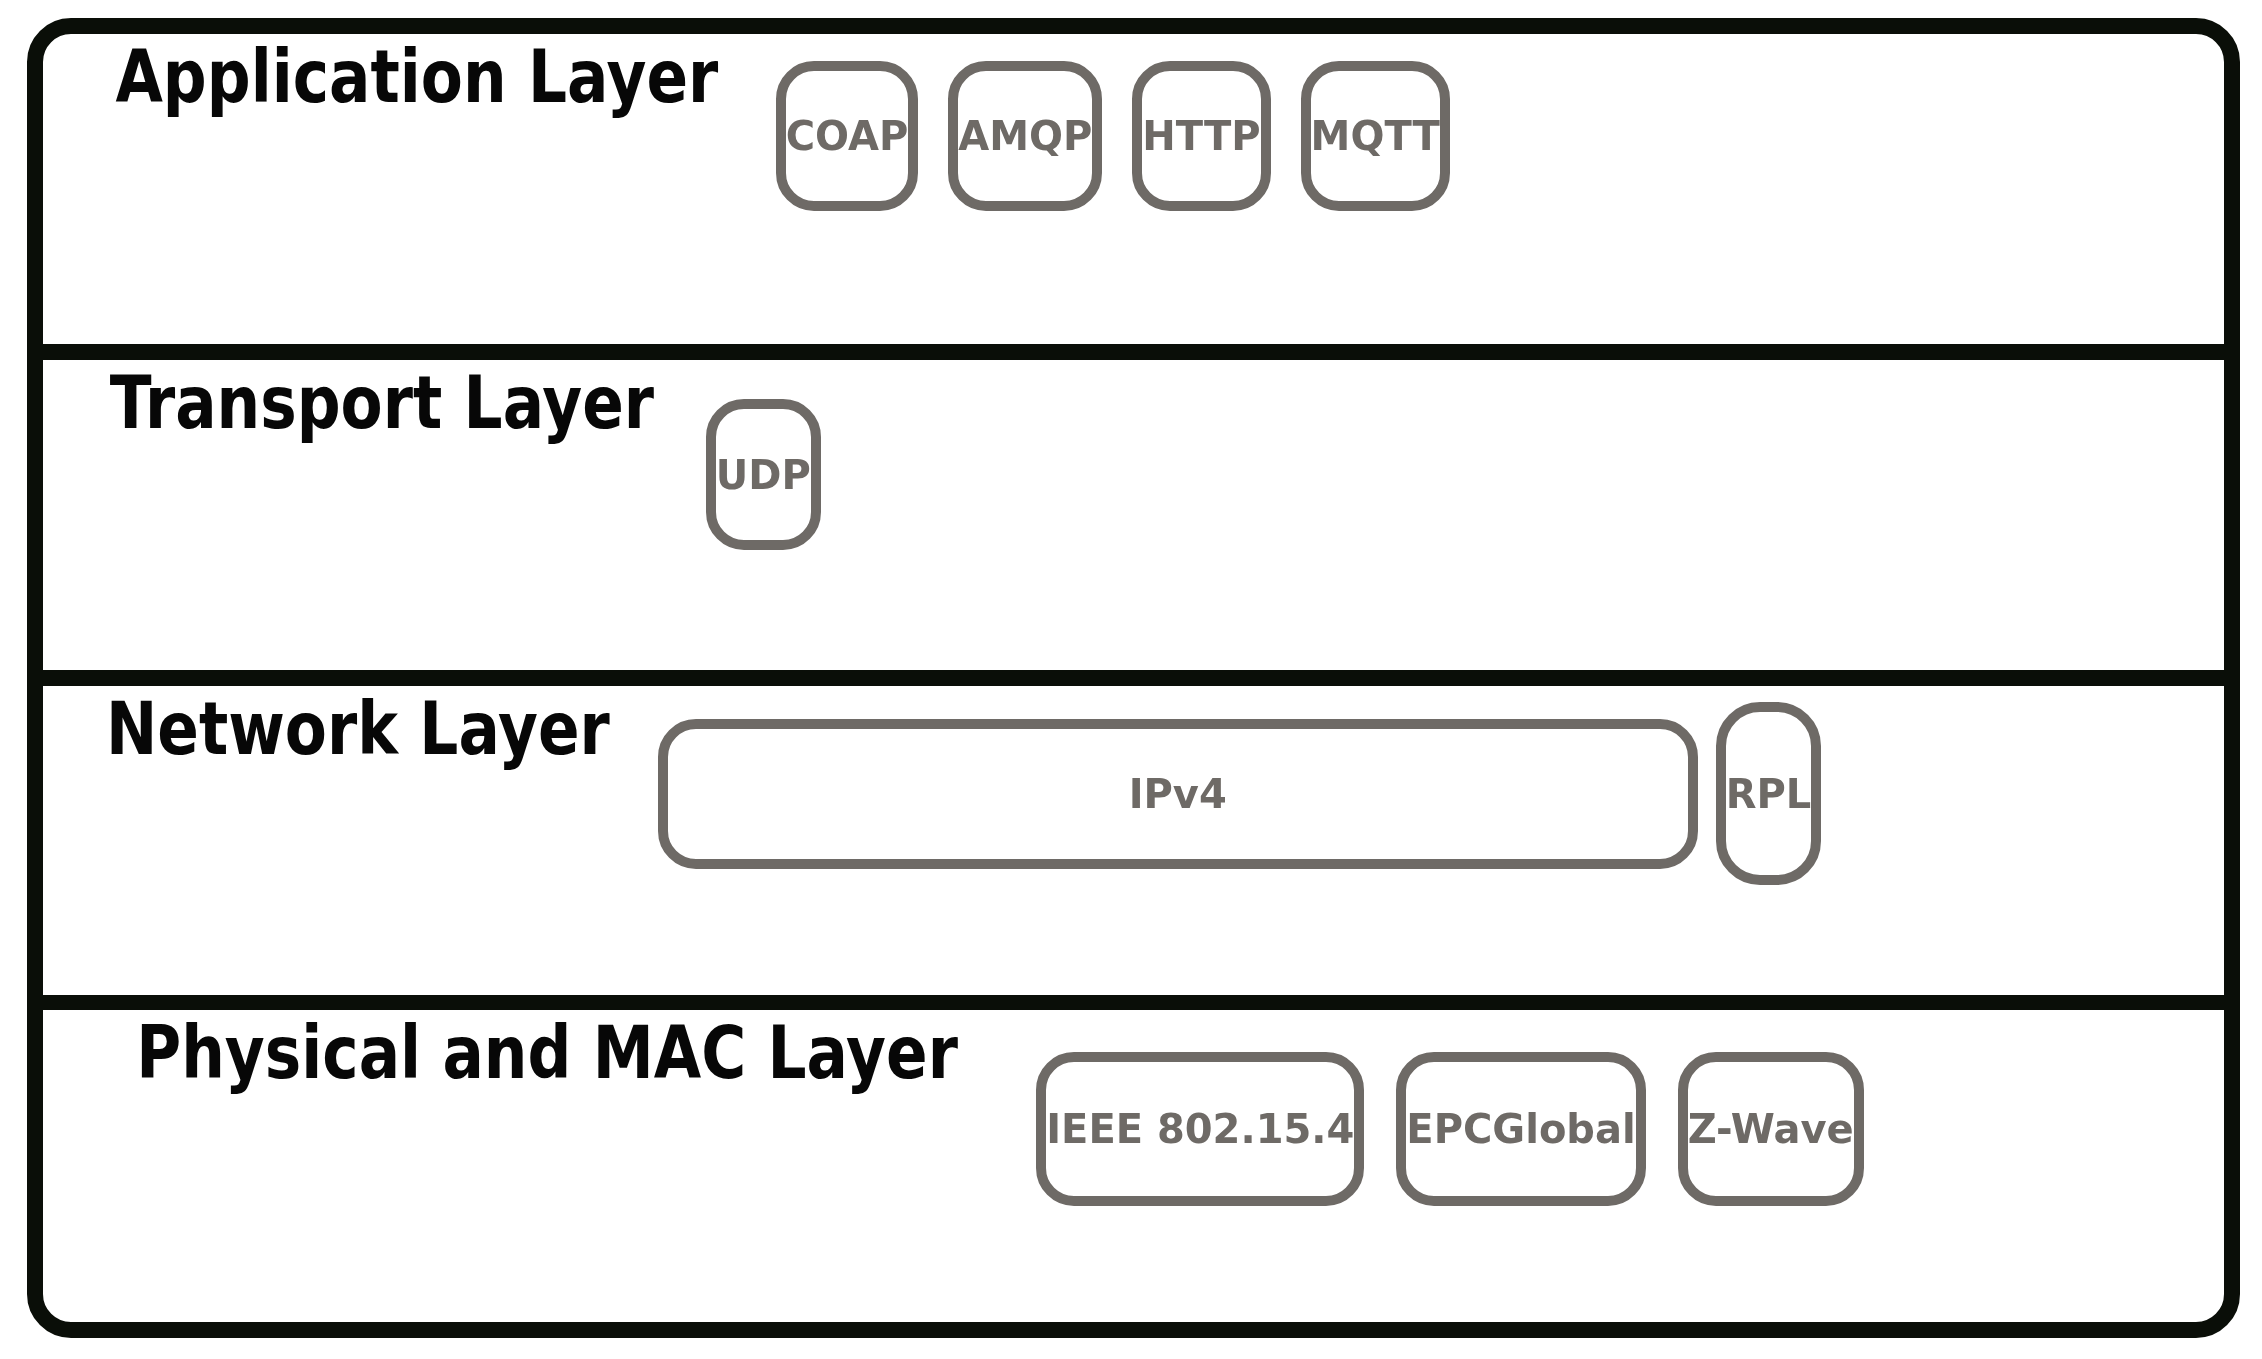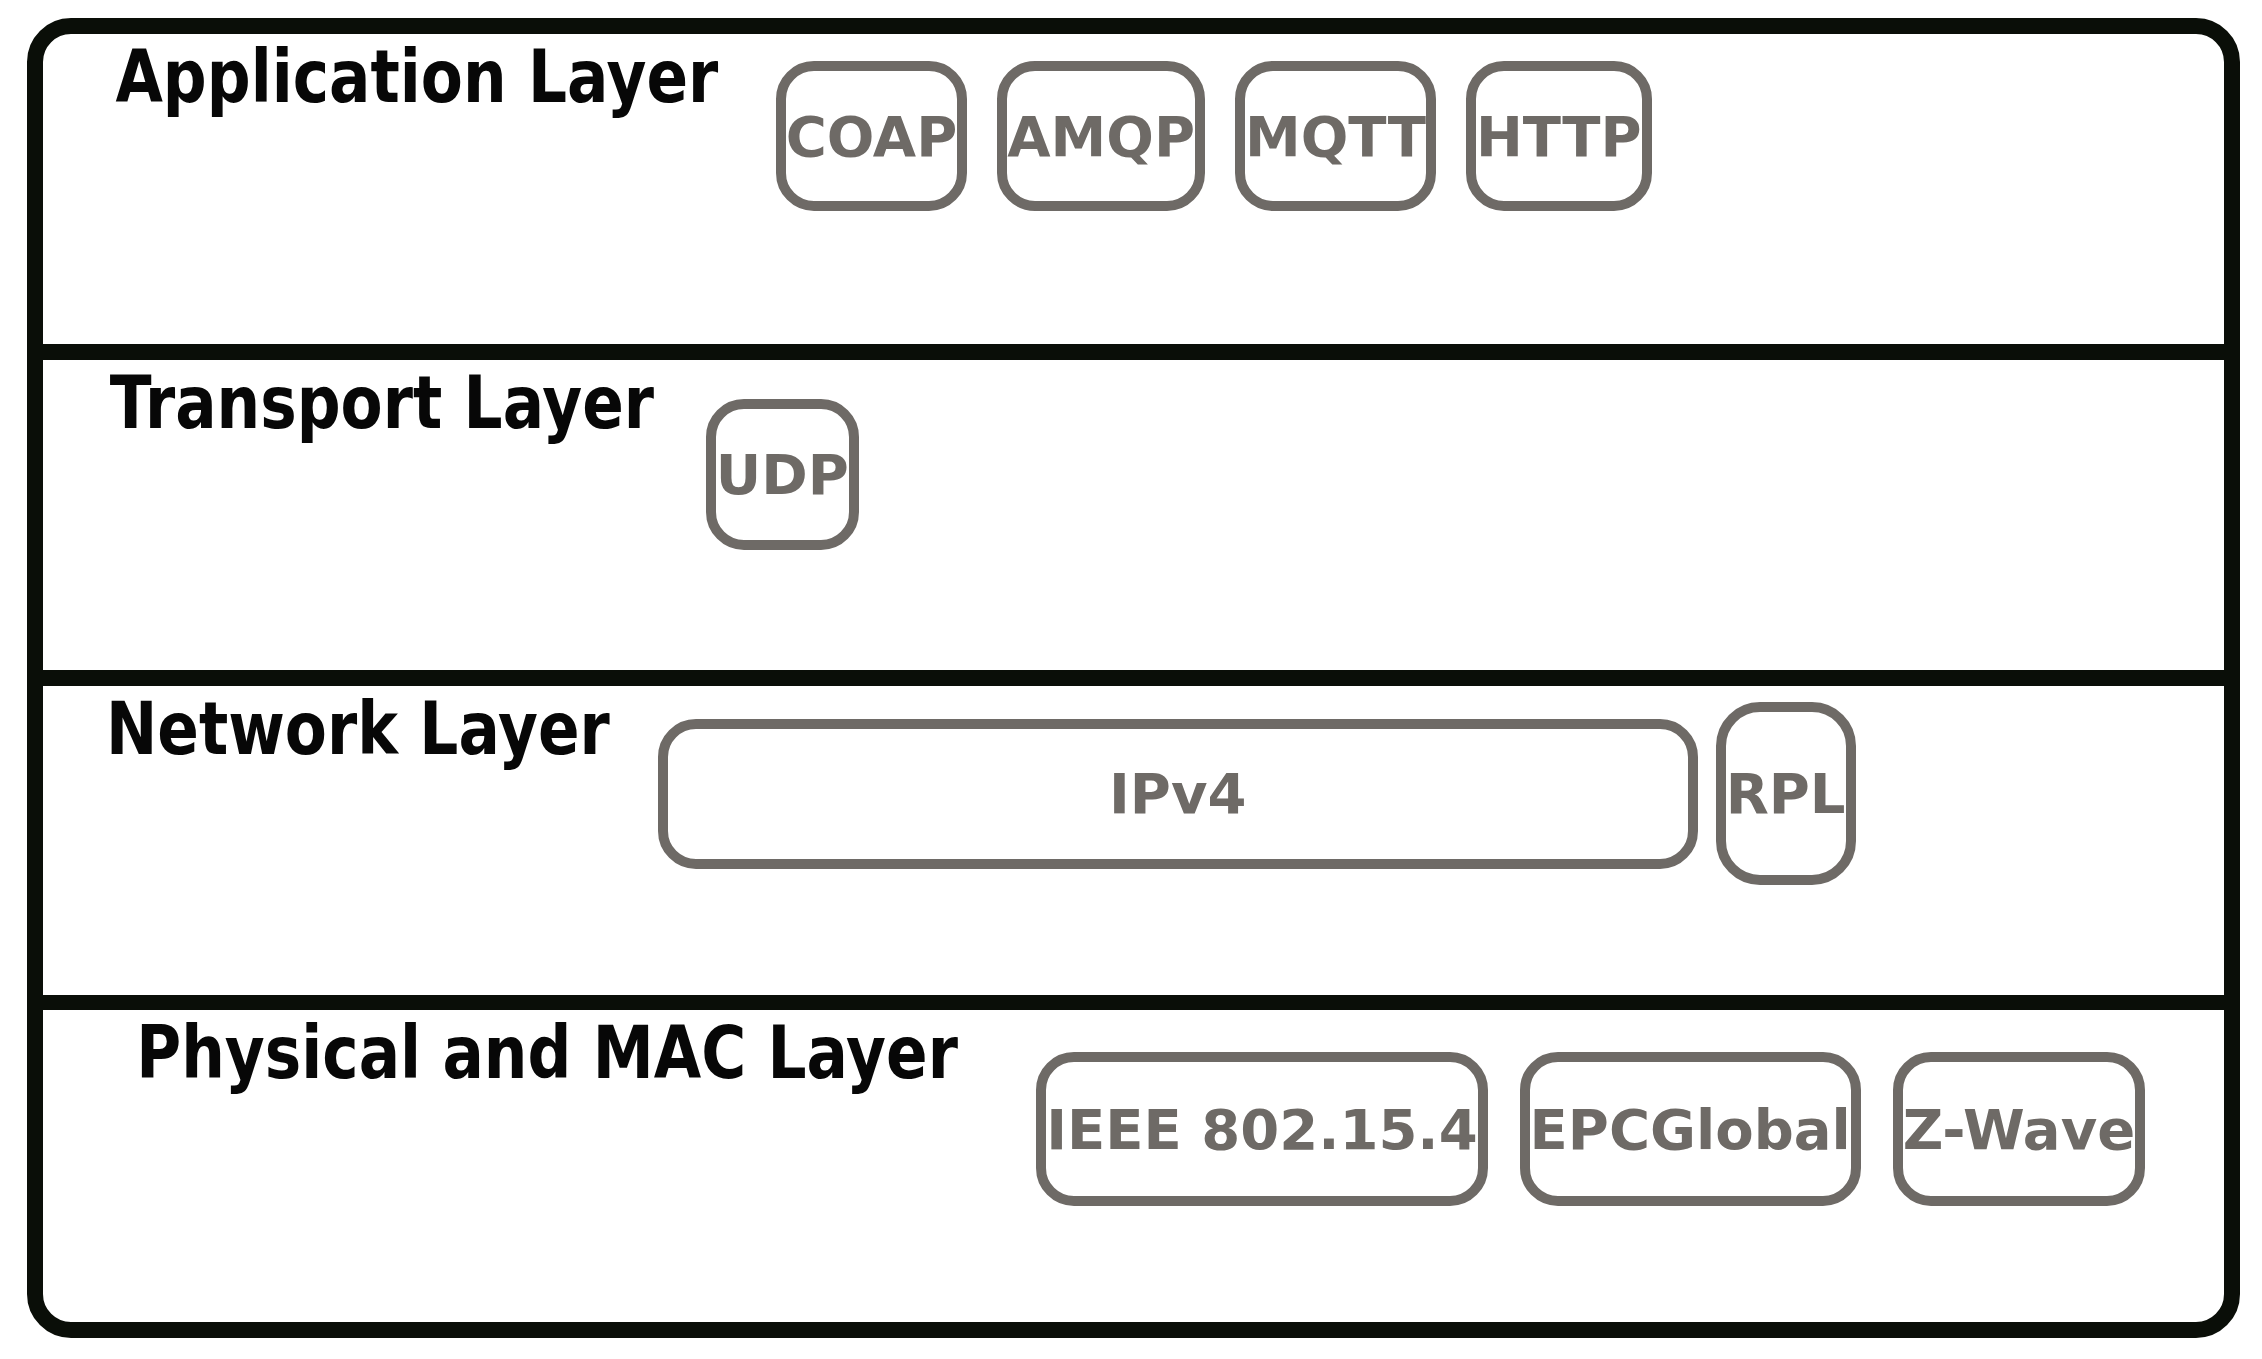--- a/index.html
+++ b/index.html
@@ -66,21 +66,21 @@
   .row-physical    { margin-top: 42px; height: 154px; gap: 32px; }
   .pbox {
     box-sizing: border-box;
     border: 10px solid var(--color-box, #6e6a66);
     border-radius: 38px;
     background: var(--color-background, #ffffff);
     display: flex;
     align-items: center;
     justify-content: center;
     color: var(--color-box, #6e6a66);
-    font-size: 56px;
+    font-size: 40px;
     font-weight: bold;
     white-space: nowrap;
     flex: 1 1 0;
   }
   .row-transport .pbox-tcp { flex-grow: 1036; }
   .row-transport .pbox-udp { flex-grow: 1092; }
   .row-network .pbox-ipv4 {
     flex: 0 0 1040px;
     height: 150px;
     align-self: center;
@@ -104,24 +104,24 @@
     <section class="band band-application">
       <h2 class="band-title">Application Layer</h2>
       <div class="row row-application">
         <div class="pbox">
           <span class="label">COAP</span>
         </div>
         <div class="pbox">
           <span class="label">AMQP</span>
         </div>
         <div class="pbox">
-          <span class="label">MQTT</span>
+          <span class="label">HTTP</span>
         </div>
         <div class="pbox">
-          <span class="label">HTTP</span>
+          <span class="label">MQTT</span>
         </div>
       </div>
     </section>
 
     <div class="separator"></div>
 
     <section class="band band-transport">
       <h2 class="band-title">Transport Layer</h2>
       <div class="row row-transport">
         <div class="pbox pbox-udp">

